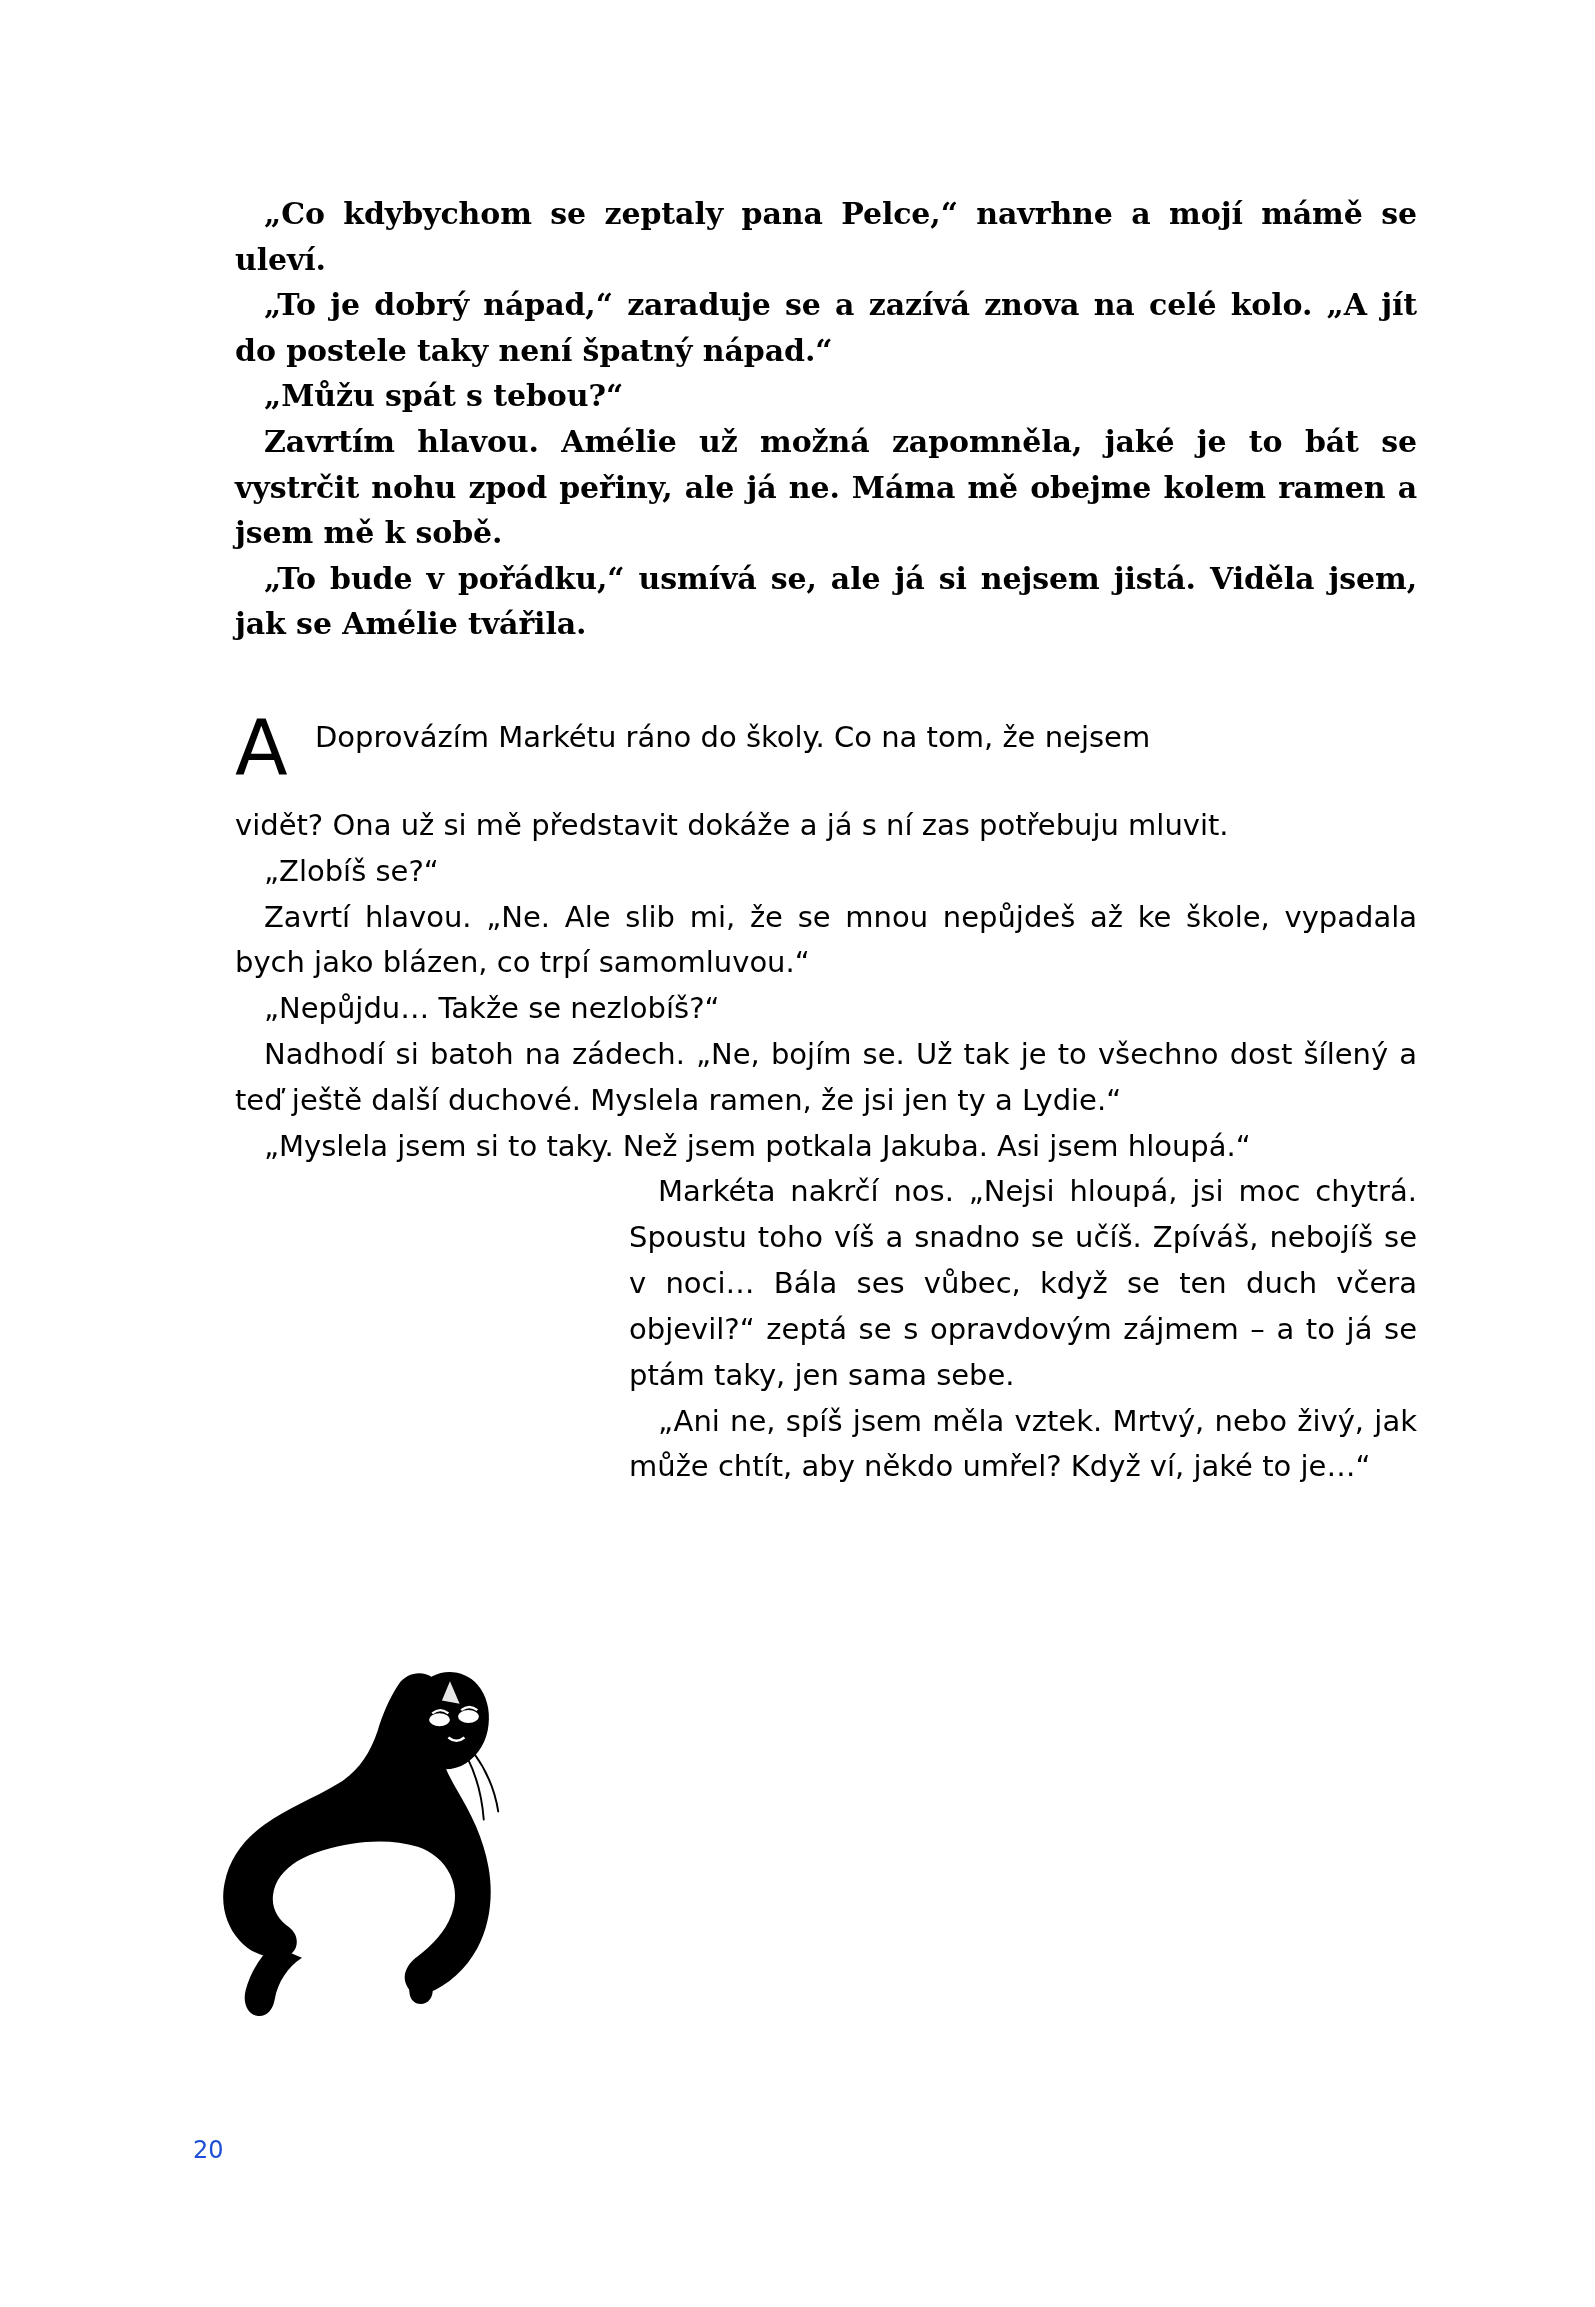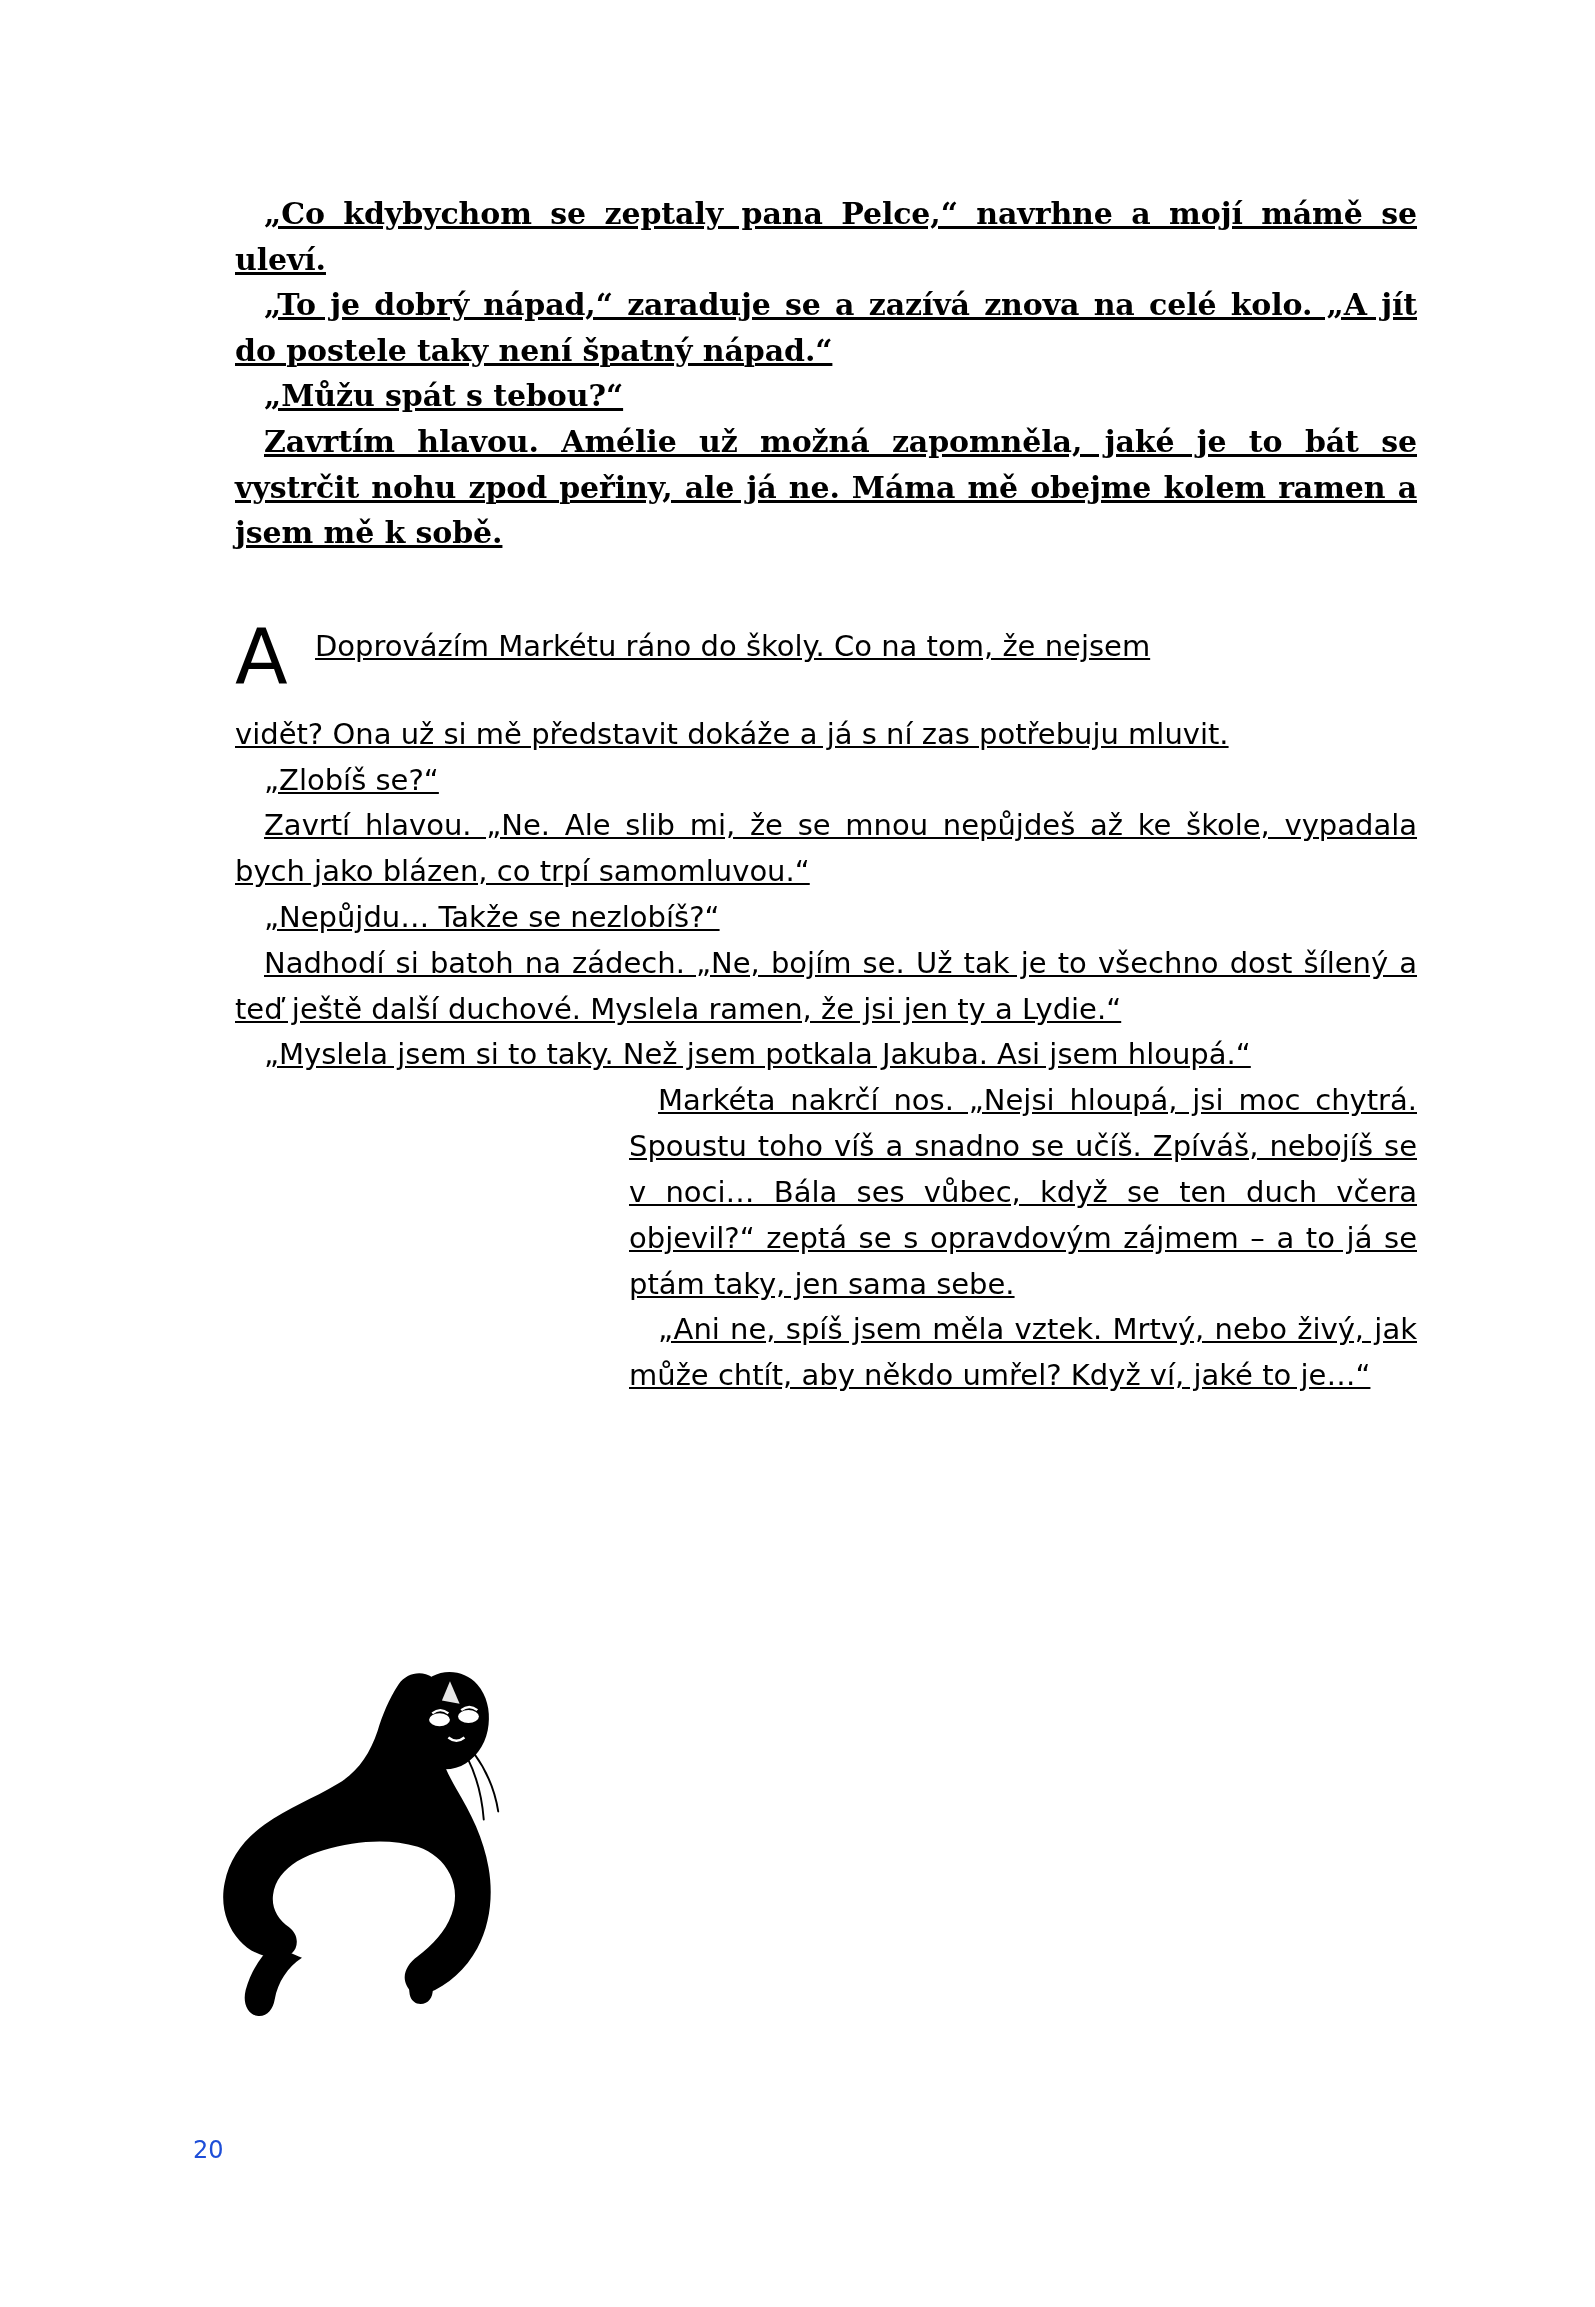--- a/index.html
+++ b/index.html
@@ -23,21 +23,20 @@
     height: 2307px;
     background: #ffffff;
   }
 
   
   .content {
     position: absolute;
     left: 235px;
     top: 191px;
     width: 1182px;
-    text-decoration: underline;
   }
 
   
   .sec-serif {
     font-family: "DejaVu Serif", serif;
     font-size: 30px;
     line-height: 1.52;
     text-align: justify;
     font-weight: 700;
     letter-spacing: -0.1px;
@@ -128,20 +127,21 @@
 
 <div class="page">
 
   <div class="content">
 
     <div class="sec-serif">
       <p>„Co kdybychom se zeptaly pana Pelce,“ navrhne a mojí mámě se uleví.</p>
       <p>„To je dobrý nápad,“ zaraduje se a zazívá znova na celé kolo. „A jít do postele taky není špatný nápad.“</p>
       <p>„Můžu spát s tebou?“</p>
       <p>Zavrtím hlavou. Amélie už možná zapomněla, jaké je to bát se vystrčit nohu zpod peřiny, ale já ne. Máma mě obejme kolem ramen a jsem mě k sobě.</p>
+      <p>„To bude v pořádku,“ usmívá se, ale já si nejsem jistá. Viděla jsem, jak se Amélie tvářila.</p>
     </div>
 
     <div class="sec-sans">
 
       <div class="dropcap-wrap">
         <span class="dropcap">A</span>
         <p class="dropcap-line2">Doprovázím Markétu ráno do školy. Co na tom, že nejsem</p>
       </div>
 
       <p class="noindent">vidět? Ona už si mě představit dokáže a já s ní zas potřebuju mluvit.</p>

